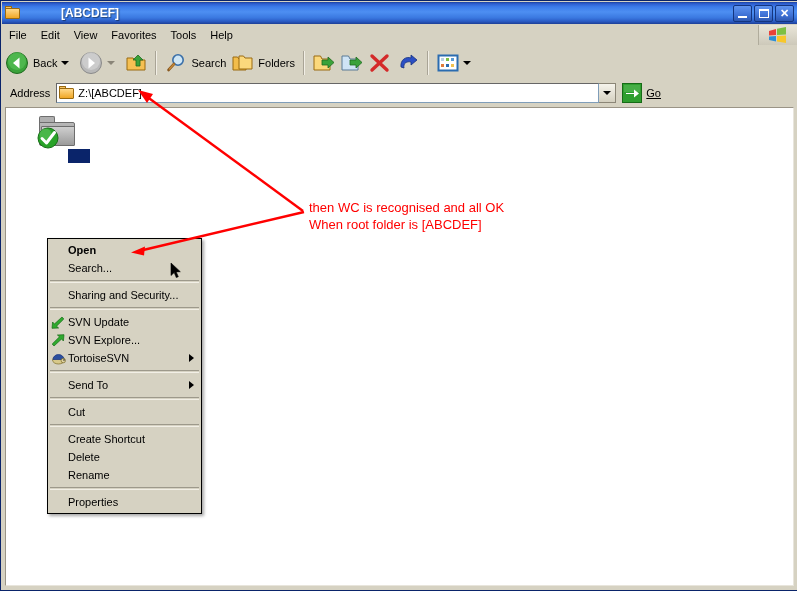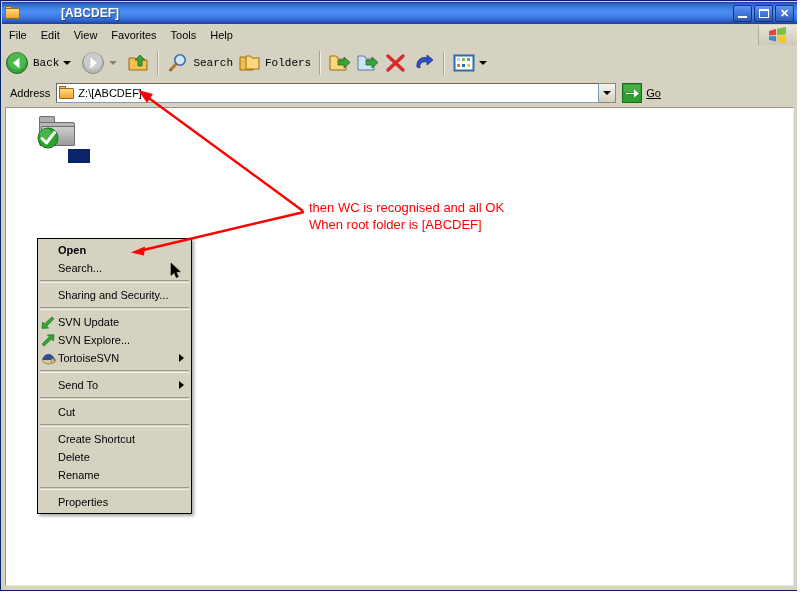--- a/index.html
+++ b/index.html
@@ -147,21 +147,20 @@
   .tb-btn {
     display: flex; align-items: center;
     height: 30px;
     padding: 0 3px;
     cursor: default;
   }
   .tb-label {
     font-size: 11px; color: #000;
     margin-left: 4px;
     white-space: nowrap;
-    font-family: Liberation Mono, monospace;
   }
   .tb-sep {
     width: 1px; height: 24px;
     background: #a9a496;
     margin: 0 5px;
     border-right: 1px solid #f2efe6;
   }
   .tb-caret {
     width: 0; height: 0;
     border-left: 4px solid transparent;
@@ -291,21 +290,21 @@
     background: #0a246a;
     display: inline-block;
     padding: 1px 3px;
     position: relative;
     left: 22px;
   }
 
   
   #ctxmenu {
     position: absolute;
-    left: 31px; top: 130px;
+    left: 41px; top: 130px;
     width: 155px;
     background: #d6d2c2;
     border: 1px solid #000000;
     box-shadow: 2px 2px 3px rgba(0,0,0,0.35);
     box-sizing: border-box;
     padding: 2px 0;
     z-index: 40;
   }
   .ctx-row {
     display: flex;

